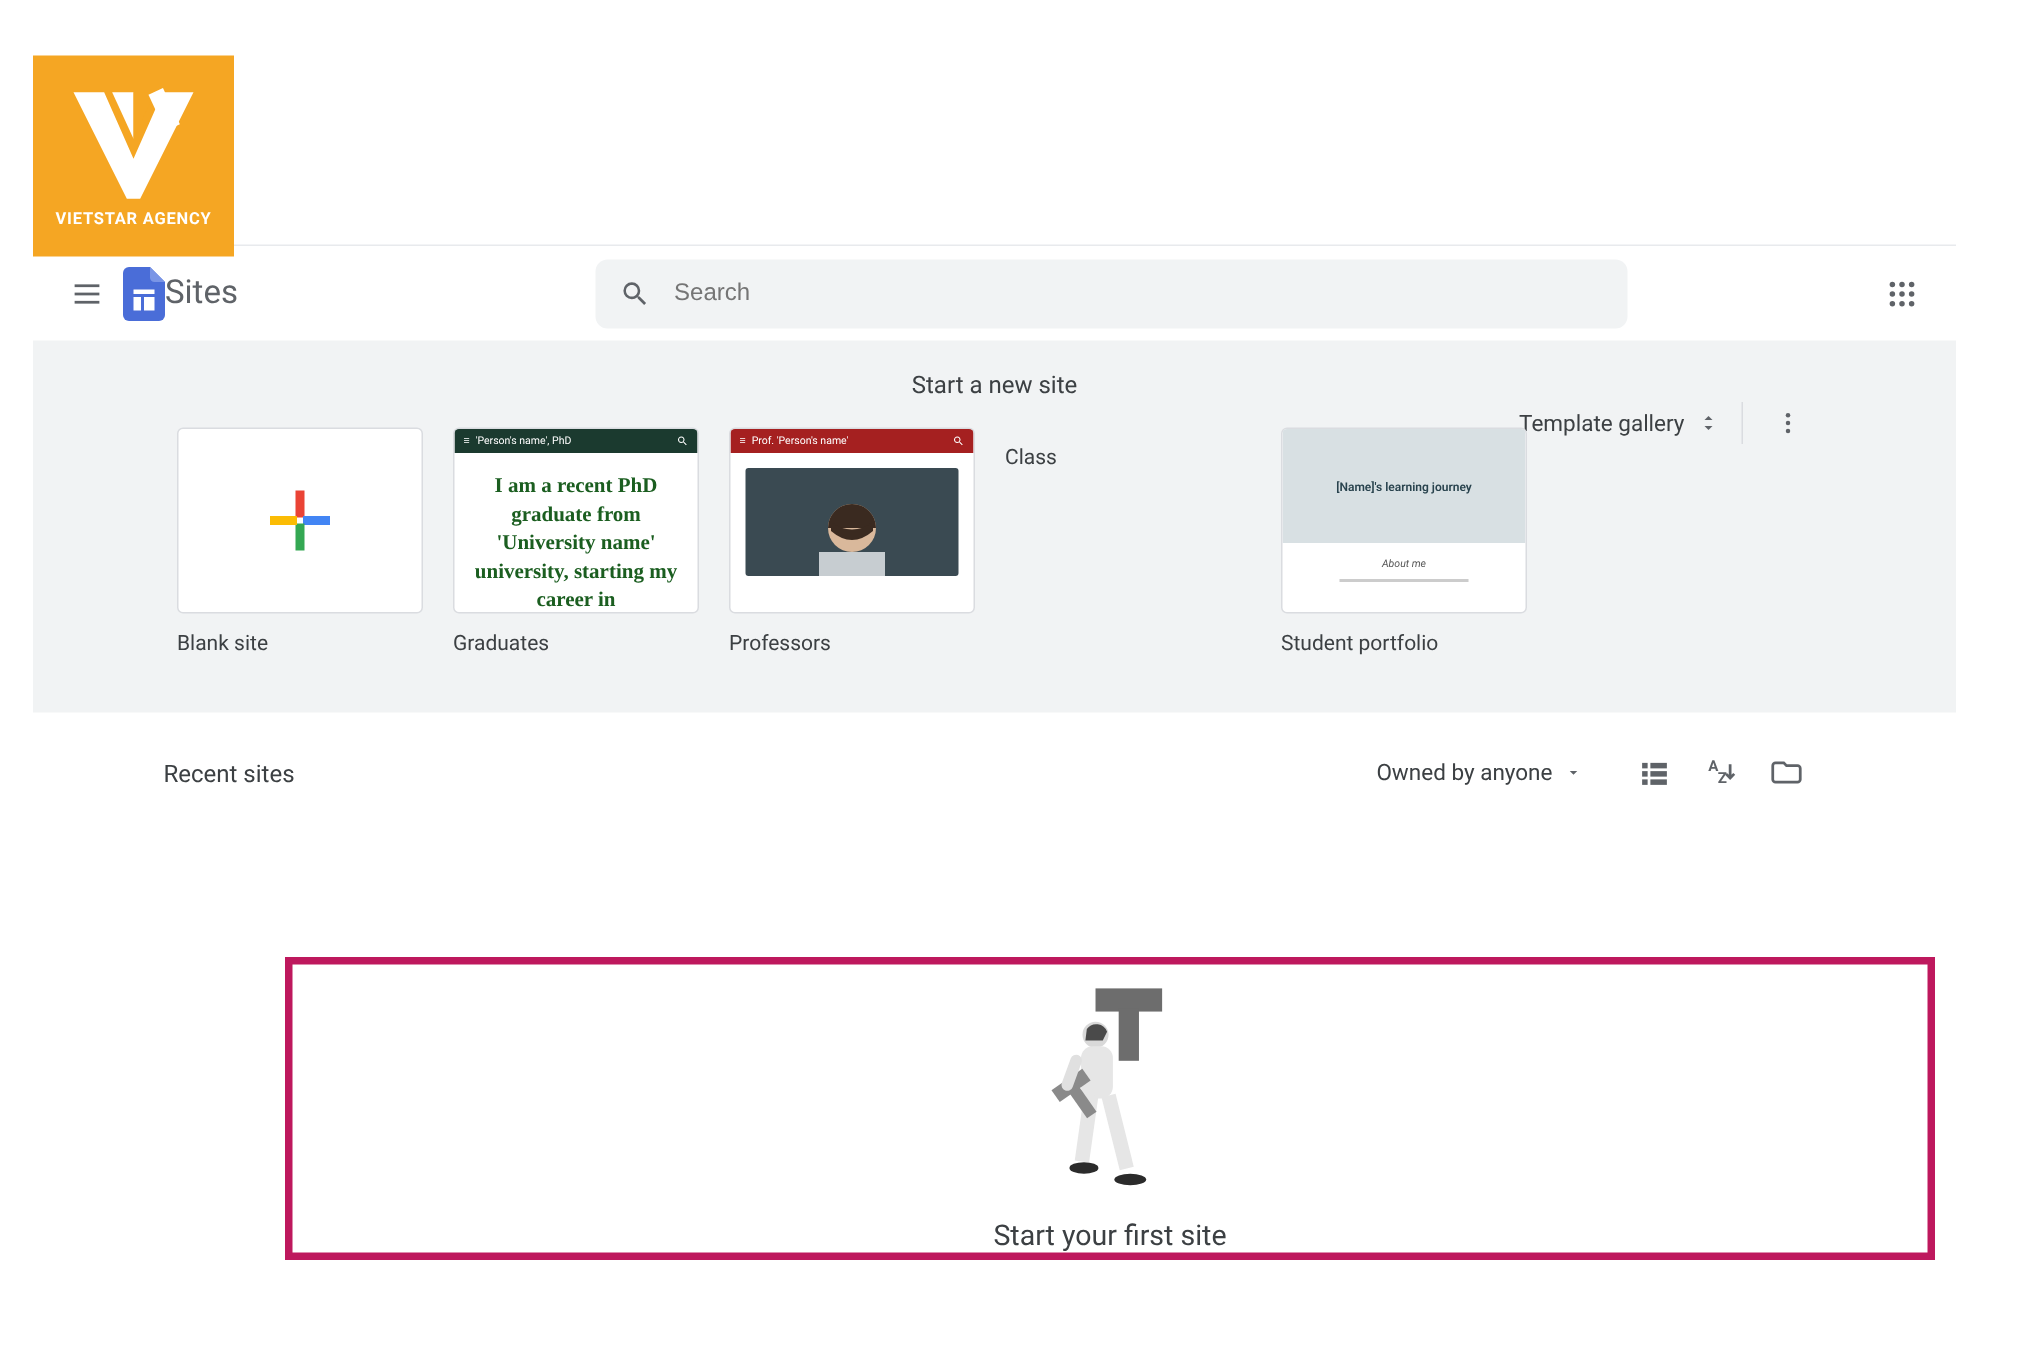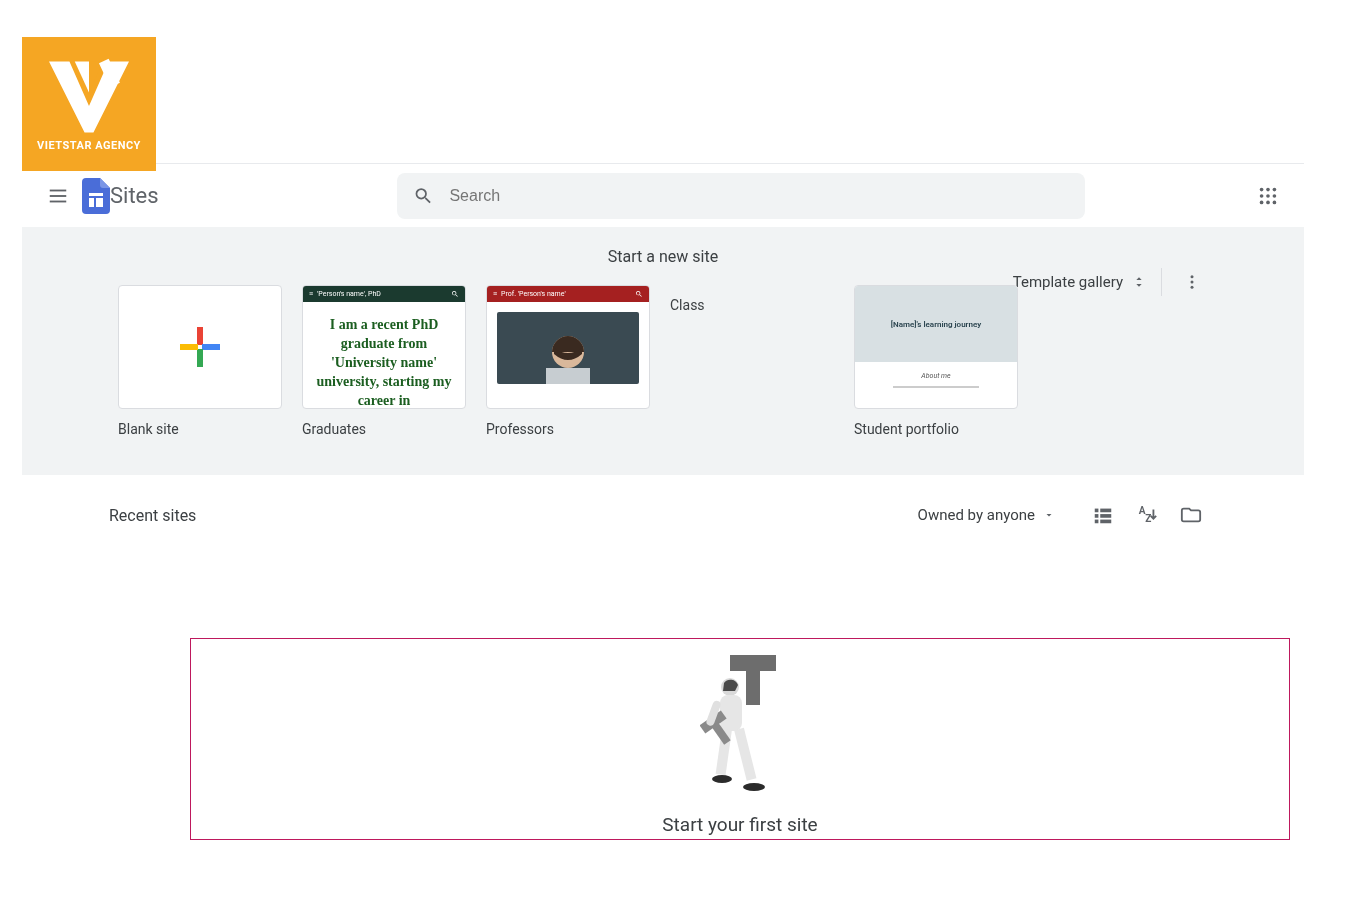--- a/index.html
+++ b/index.html
@@ -76,21 +76,21 @@
   
   .recent-head { position:absolute; top: 490px; left: 22px; right:46px; height: 50px; display:flex; align-items:center; }
   .recent-inner { width: 1096px; margin: 0 auto; display:flex; align-items:center; }
   .recent-title { font-size: 16px; color:#3c4043; margin-left: -6px; }
   .recent-actions { margin-left:auto; display:flex; align-items:center; gap: 4px; }
   .owner-filter { display:flex; align-items:center; gap: 8px; font-size: 15px; color:#3c4043; cursor:pointer; margin-right: 24px; }
   .icon-btn { width:40px; height:40px; display:flex; align-items:center; justify-content:center; cursor:pointer; border-radius:50%; }
   .icon-btn svg { width:22px; height:22px; fill:#5f6368; }
 
   
-  .empty-box { position:absolute; top: 638px; left: 190px; right: 60px; height: 202px; border:1px solid #be185d; display:flex; flex-direction:column; align-items:center; padding-top: 14px; }
+  .empty-box { position:absolute; top: 638px; left: 190px; right: 60px; height: 202px; border:5px solid #be185d; display:flex; flex-direction:column; align-items:center; padding-top: 14px; }
   .empty-illus { width: 80px; height: 144px; }
   .empty-text { font-size: 19px; color:#3c4043; margin-top: 16px; }
 
   .ham-icon rect { fill:#5f6368; }
 </style>
 </head>
 <body>
 
 <div class="watermark">
   <svg viewBox="0 0 100 90">

